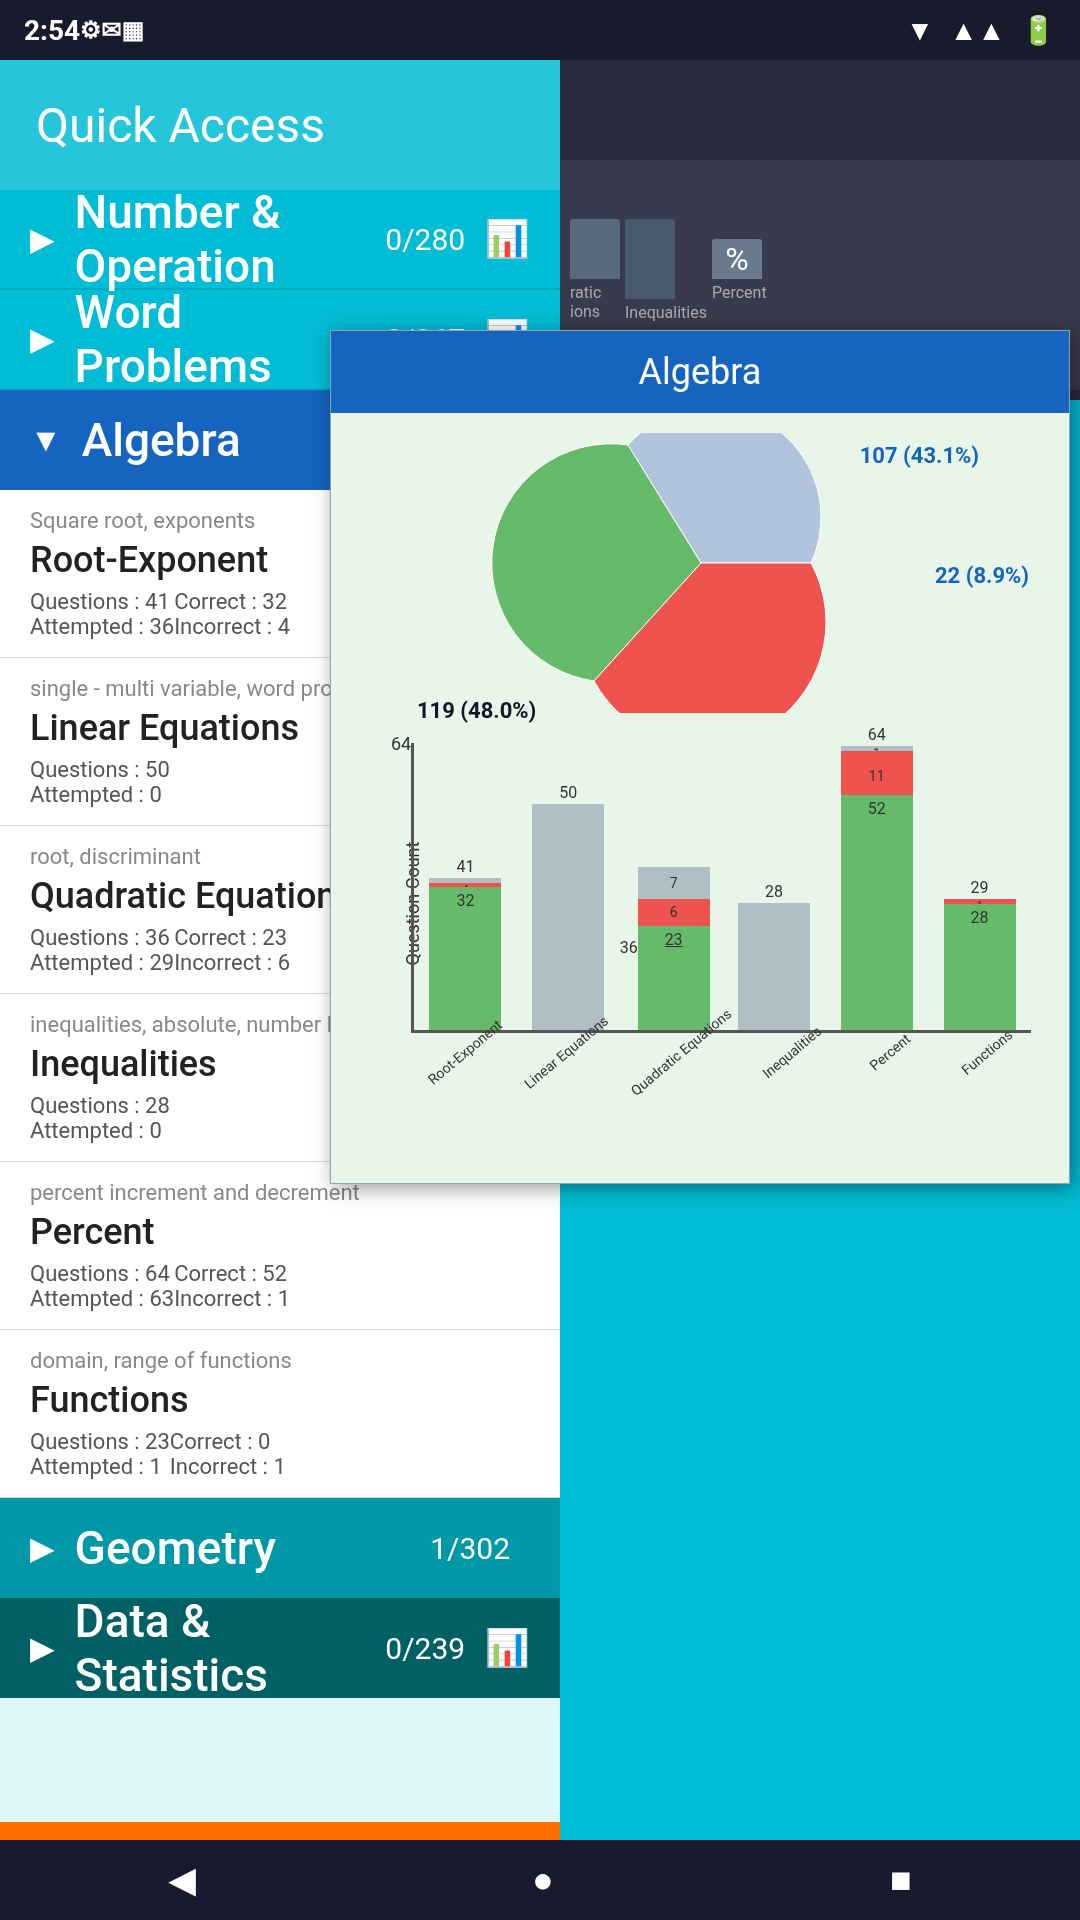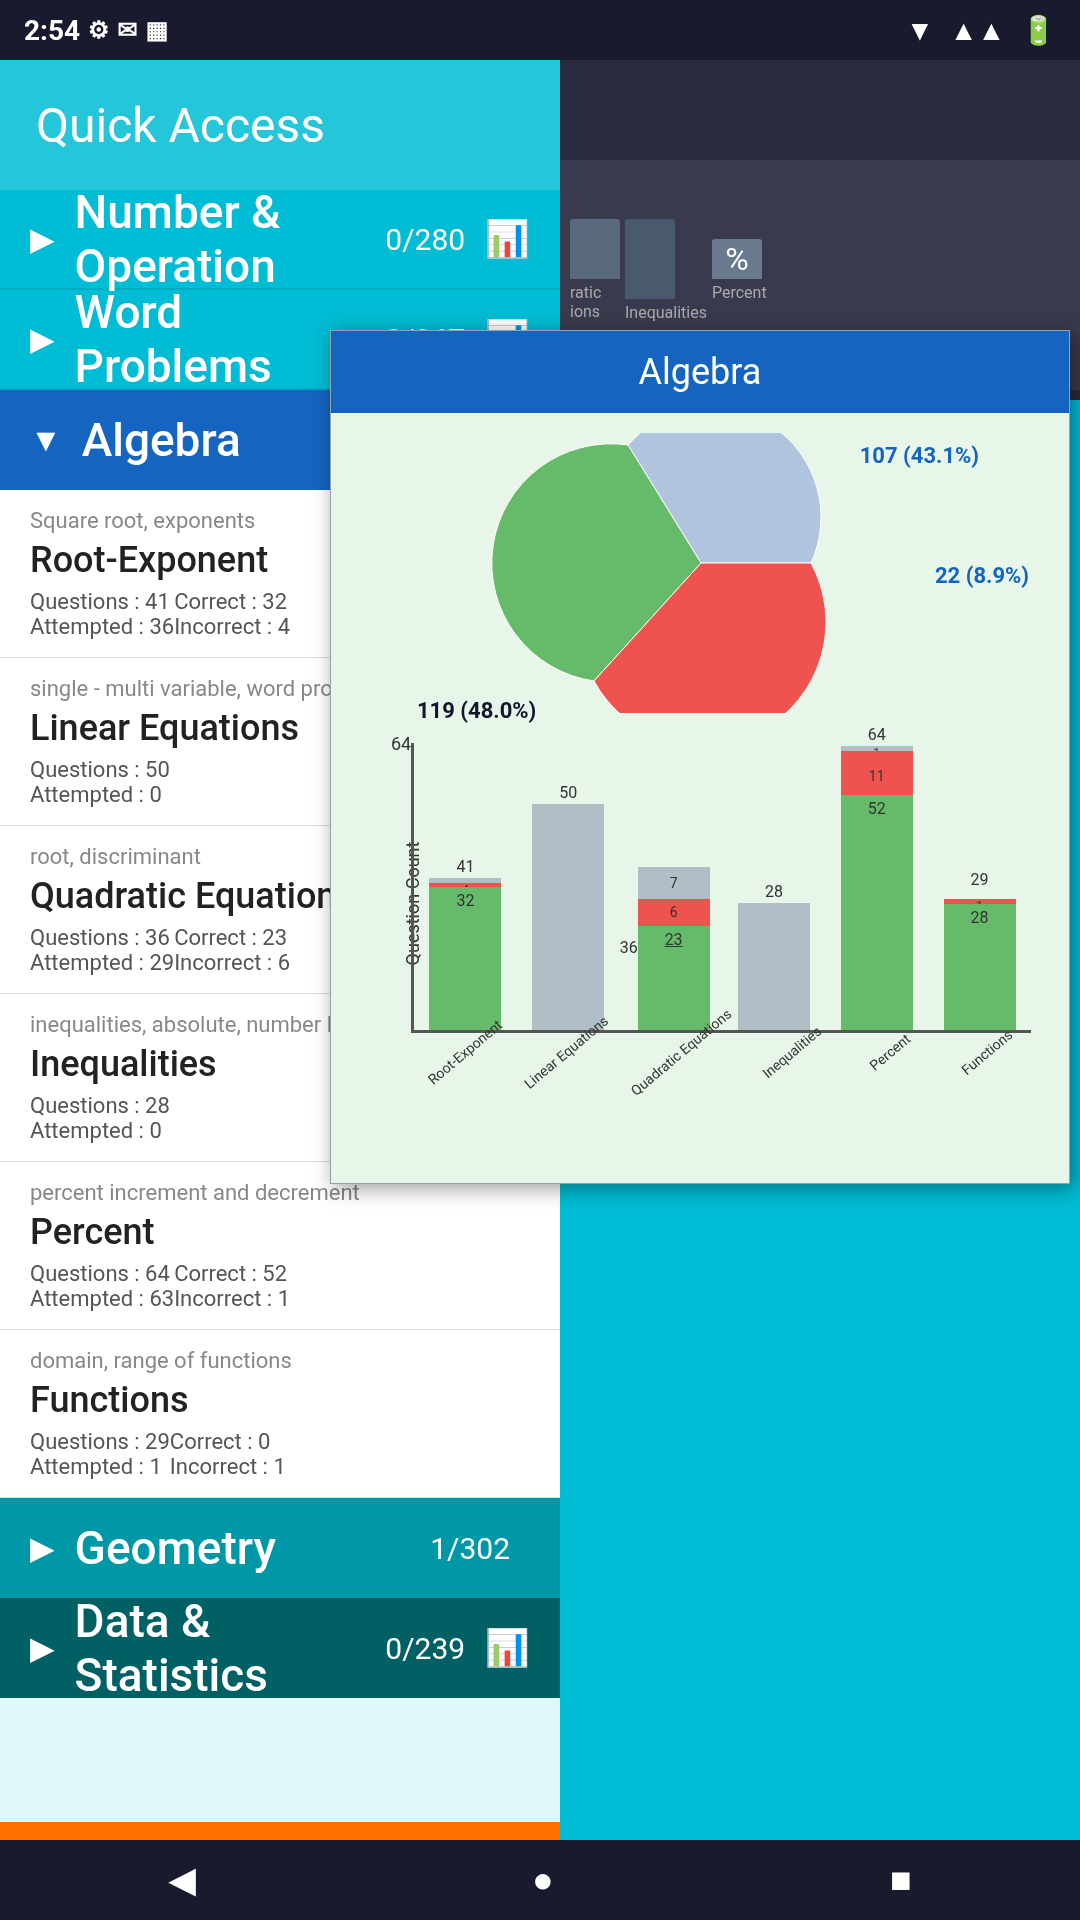--- a/index.html
+++ b/index.html
@@ -18,21 +18,21 @@
       height: 60px;
       background: #1a1a2e;
       display: flex;
       align-items: center;
       justify-content: space-between;
       padding: 0 24px;
       color: white;
       font-size: 28px;
       font-weight: bold;
     }
-    .status-left { display: flex; align-items: center; gap: 8px; }
+    .status-left { display: flex; align-items: center; gap: 0; }
     .status-right { display: flex; align-items: center; gap: 16px; }
     .status-icon { font-size: 24px; }
 
     
     .quick-access-header {
       width: 560px;
       height: 130px;
       background: #26C6DA;
       display: flex;
       align-items: center;
@@ -362,21 +362,21 @@
         <div>Incorrect : 1</div>
       </div>
     </div>
   </div>
 
   <div class="sub-section">
     <div class="sub-label">domain, range of functions</div>
     <div class="sub-title">Functions</div>
     <div class="sub-stats">
       <div>
-        <div>Questions : 29</div>
+        <div>Questions : 23</div>
         <div>Attempted : 1</div>
       </div>
       <div>
         <div>Correct : 0</div>
         <div>Incorrect : 1</div>
       </div>
     </div>
   </div>
 
   <div class="geometry-header">
@@ -460,21 +460,21 @@
 
         <div style="flex:1;display:flex;flex-direction:column;align-items:center;">
           <span style="font-size:16px;color:#333;margin-bottom:2px;">64</span>
           <div style="width:70%;display:flex;flex-direction:column;align-items:center;">
             <div style="width:100%;height:5px;background:#B0BEC5;text-align:center;font-size:12px;color:#333;line-height:14px;">1</div>
             <div style="width:100%;height:44px;background:#EF5350;text-align:center;font-size:14px;color:#333;line-height:50px;">11</div>
             <div style="width:100%;height:235px;background:#66BB6A;text-align:center;font-size:16px;color:#333;padding-top:4px;">52</div>
           </div>
         </div>
 
-        <div style="flex:1;display:flex;flex-direction:column;align-items:center;gap:8px;">
+        <div style="flex:1;display:flex;flex-direction:column;align-items:center;">
           <span style="font-size:16px;color:#333;margin-bottom:2px;">29</span>
           <div style="width:70%;display:flex;flex-direction:column;align-items:center;">
             <div style="width:100%;height:5px;background:#EF5350;text-align:center;font-size:12px;color:#333;">1</div>
             <div style="width:100%;height:126px;background:#66BB6A;text-align:center;font-size:16px;color:#333;padding-top:4px;">28</div>
           </div>
         </div>
 
       </div>
 
       <div style="position:absolute;left:50px;top:305px;right:10px;display:flex;">

